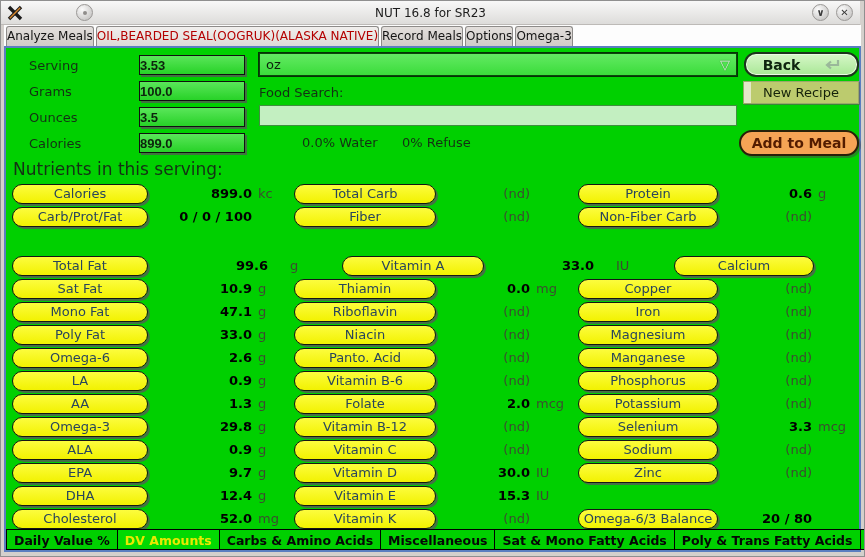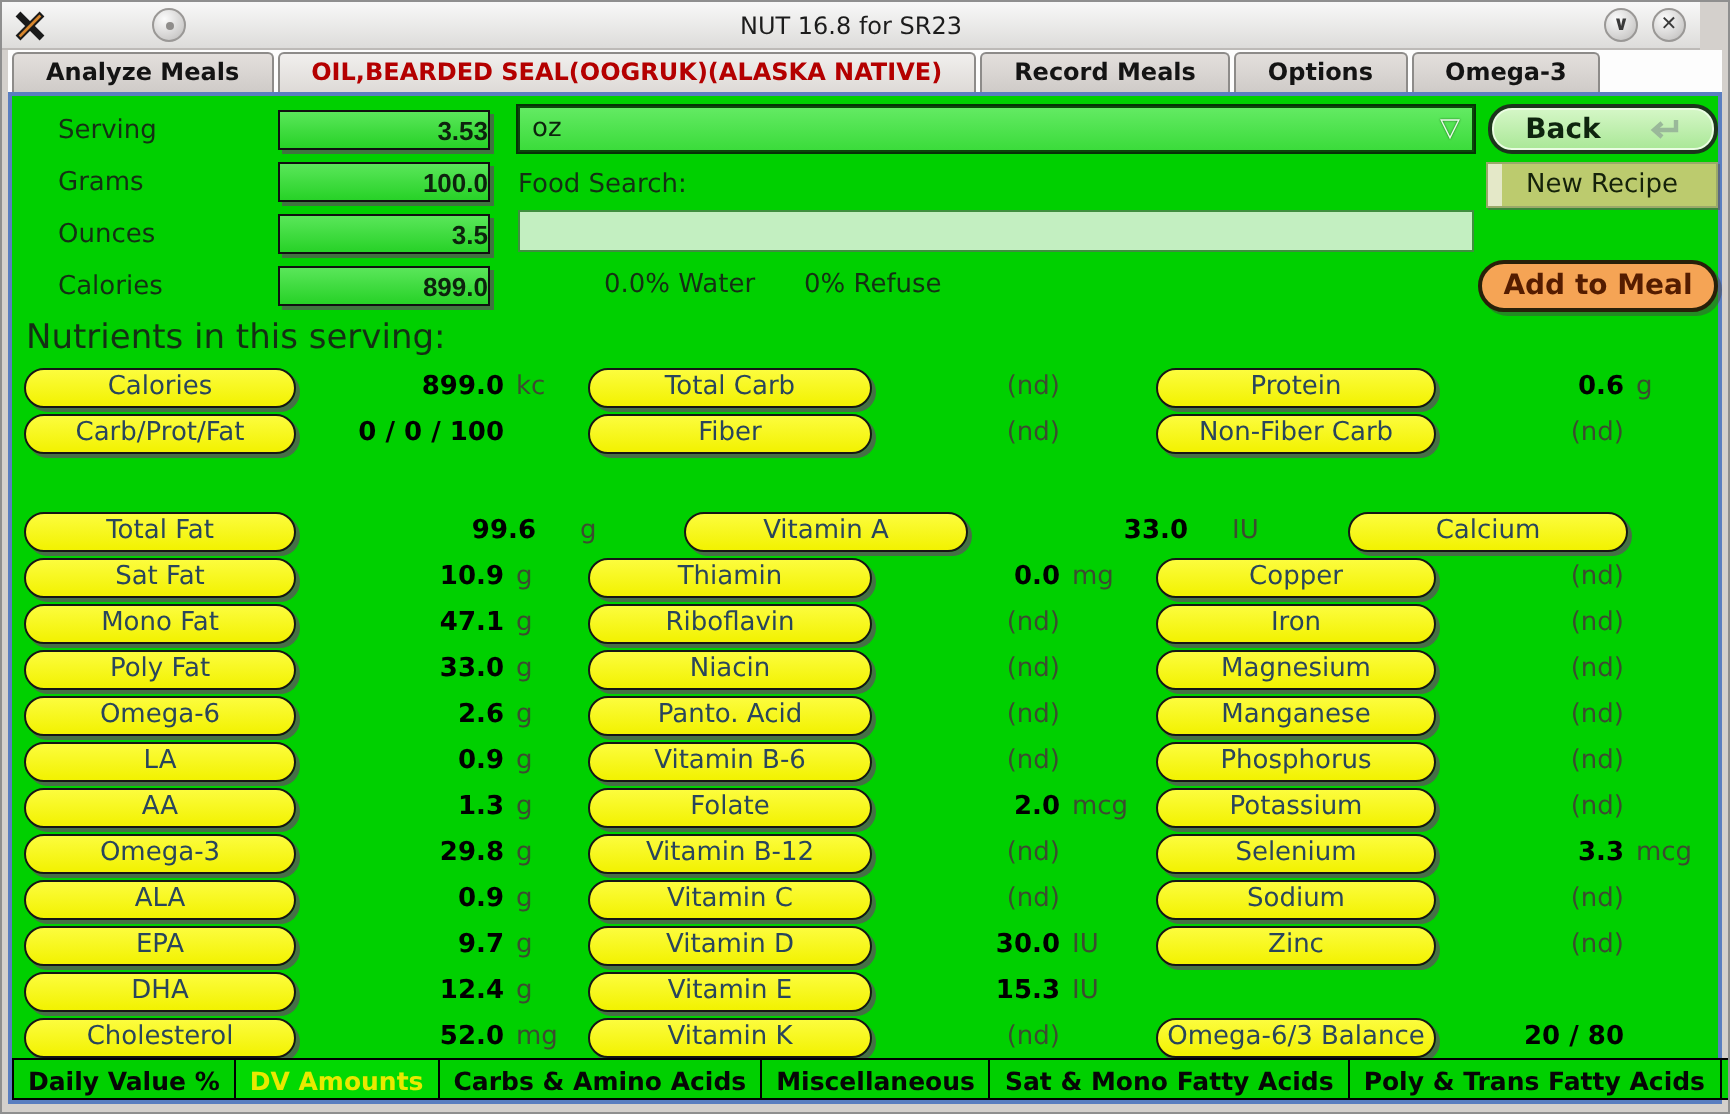--- a/index.html
+++ b/index.html
@@ -3,48 +3,48 @@
 <meta charset="utf-8">
 <style>
   * { margin:0; padding:0; box-sizing:border-box; }
   html,body { background:#888; }
   body { font-family:"DejaVu Sans", sans-serif; }
 
   .window{ position:relative; width:865px; height:557px; background:#d4d0cc;
            border:1px solid #8f8f8f; overflow:hidden; }
 
   
-  .titlebar{ position:absolute; top:0; left:0; right:14px; height:24px;
+  .titlebar{ position:absolute; top:0; left:0; right:4px; height:24px;
              background:linear-gradient(#f8f8f8,#dddcda); border-bottom:1px solid #bdbab7;
              display:flex; align-items:center;gap:43px; }
   .title{ position:absolute; left:0; right:0; text-align:center; font-size:12px;
           color:#1c1c1c; pointer-events:none; }
   .app-icon{ margin-left:6px; width:16px; height:16px; }
   .round-btn{ width:17px; height:17px; border-radius:50%;
               background:radial-gradient(circle at 35% 30%, #fbfbfb, #cfcecd 70%, #b9b8b6);
               border:1px solid #9a9896; display:flex; align-items:center; justify-content:center;
               font-size:10px; font-weight:bold; color:#3a3a3a; }
   .sticky{ margin-left:10px; }
   .sticky::after{ content:""; width:4px; height:4px; border-radius:50%; background:#8f8d8b; }
   .tb-right{ position:absolute; right:7px; top:3px; display:flex; gap:7px; }
 
   
   .tabbar{ position:absolute; top:24px; left:3px; right:3px; height:21px; background:#fdfdfd;
            display:flex; align-items:flex-end; padding-left:2px; }
   .tab{ background:linear-gradient(#e3dfdc,#cfcbc8); border:1px solid #8d8b89; border-bottom:none;
-        border-radius:3px 3px 0 0; padding:2px 16px 2px; margin-right:2px; font-size:12px;
-        font-weight:bold; color:#141414; white-space:nowrap; line-height:15px; }
+        border-radius:3px 3px 0 0; padding:2px 0 2px; margin-right:2px; font-size:12px;
+        font-weight:normal; color:#141414; white-space:nowrap; line-height:15px; }
   .tab.active{ background:linear-gradient(#f1efed,#dedad7); color:var(--tab-active-text,#b40000); }
 
   
   .content{ position:absolute; top:45px; left:3px; right:3px; bottom:4px;
             background:var(--green-bg,#00d000); border:2px solid var(--frame-blue,#5a7ec0); }
 
   .flabel{ position:absolute; font-size:13px; color:#143014; }
-  .fvalue{ position:absolute; width:106px; height:20px; text-align:right; font-size:13px;
+  .fvalue{ position:absolute; width:106px; height:20px; text-align:left; font-size:13px;
            font-weight:bold; color:#0d230d; border:1px solid #101010;
            background:linear-gradient(#5ae65a,#27d227); box-shadow:2px 2px 0 rgba(85,85,85,.75); }
   .combo{ position:absolute; left:253px; top:5px; width:478px; height:23px;
           background:linear-gradient(#63ea63,#3bdc3b); border:1px solid #0a470a;
           outline:1px solid #063306; display:flex; align-items:center; padding:0 6px;
           font-size:13px; color:#0d230d; }
   .combo .arrow{ margin-left:auto; color:#eaffea; font-size:13px; text-shadow:0 0 1px #0a470a; }
   .search-input{ position:absolute; left:253px; top:57px; width:478px; height:21px;
                  background:#c3efc1; border:1px solid #3f8f3f; font:13px "DejaVu Sans",sans-serif;
                  padding:0 4px; color:#123; }

